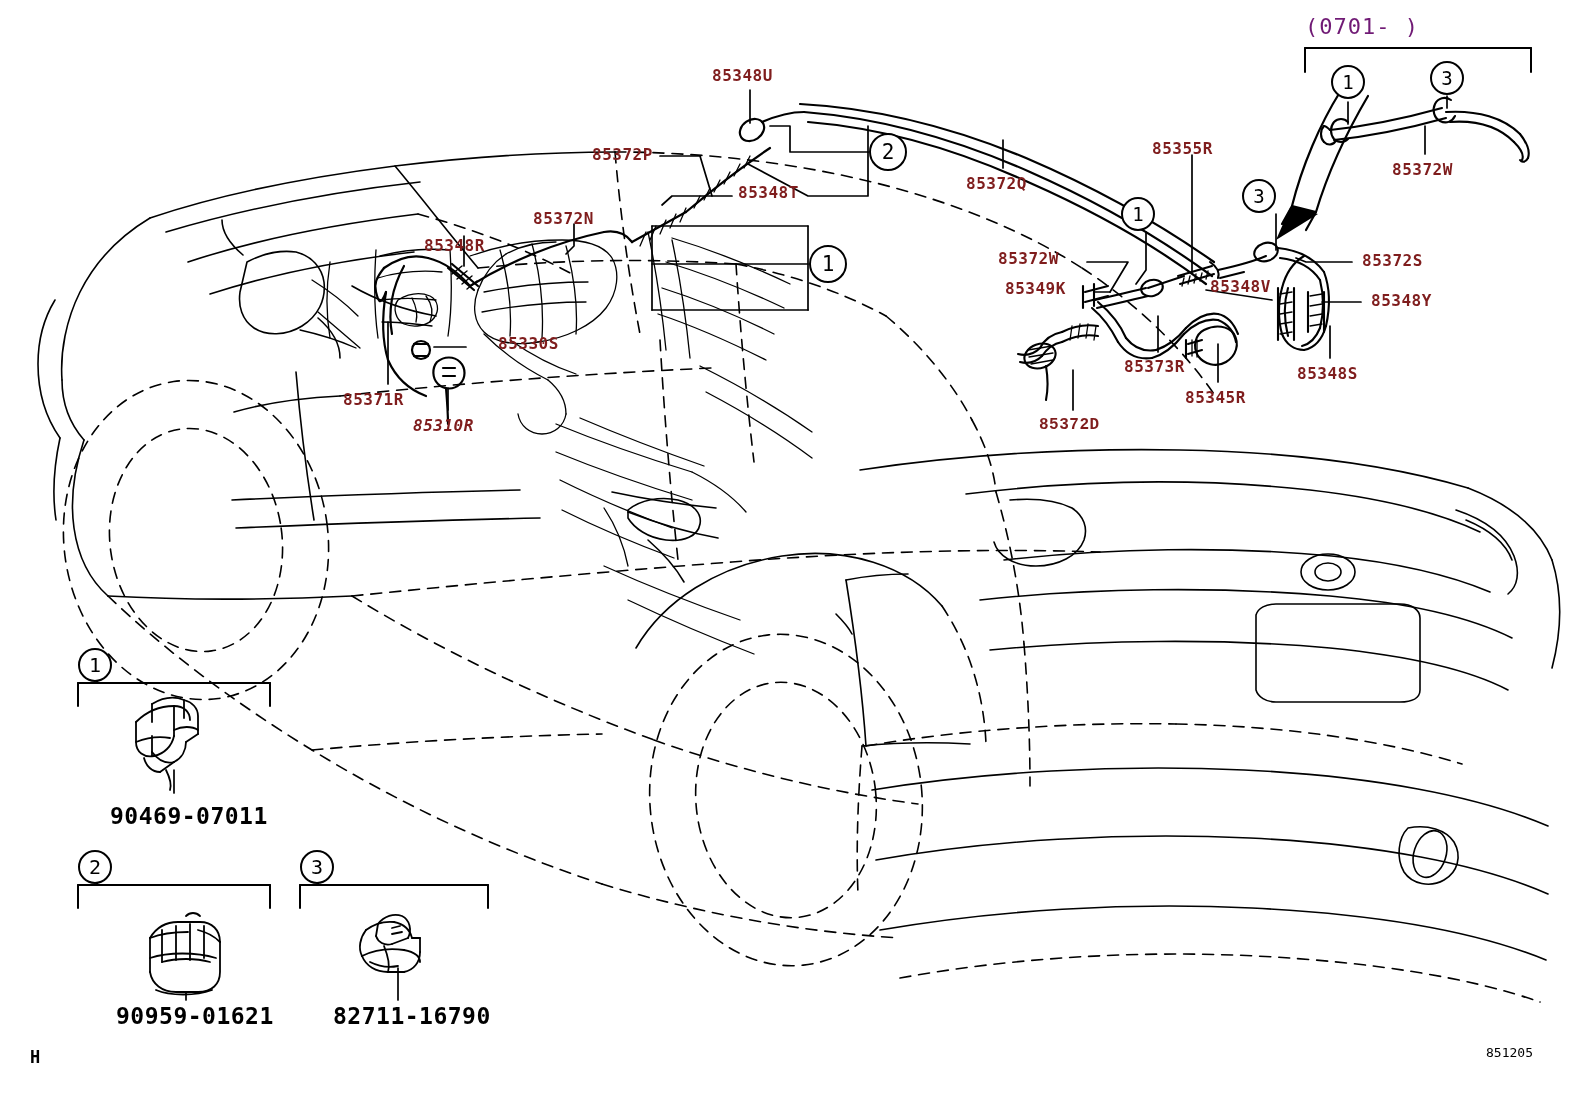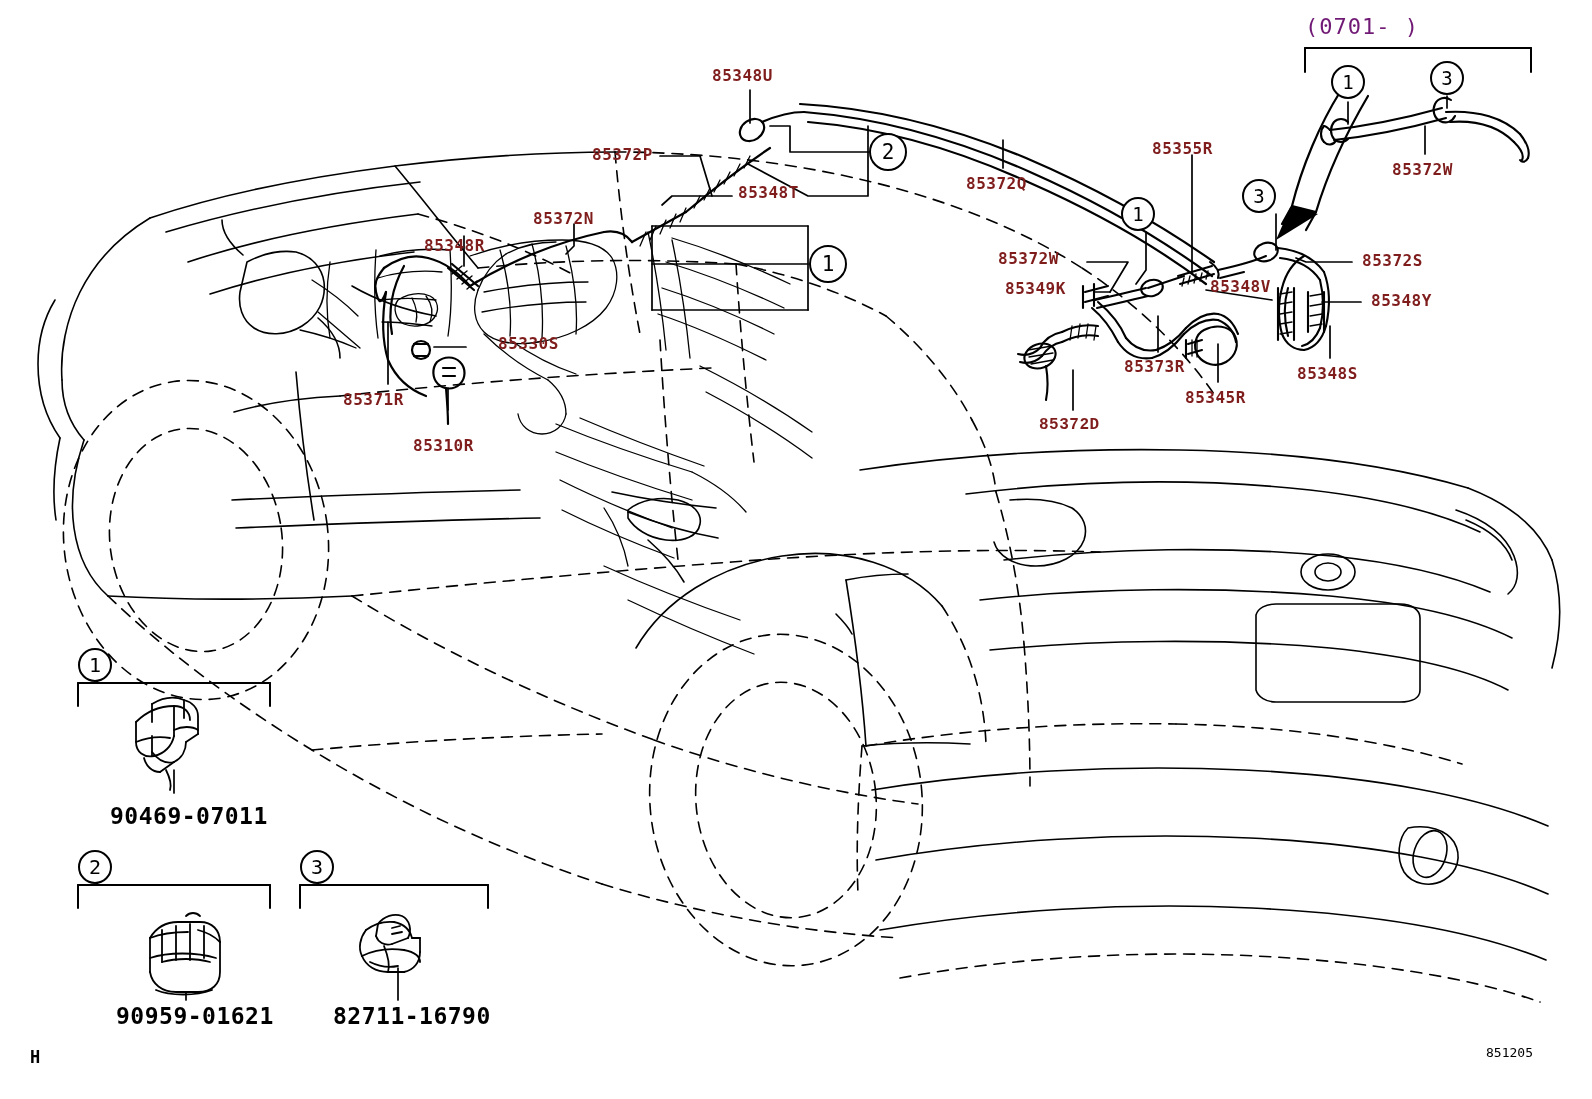--- a/index.html
+++ b/index.html
@@ -563,21 +563,21 @@
     </g>
   </svg>
 
   <div class="lbl" style="left:712px;top:68px;">85348U</div>
   <div class="lbl" style="left:592px;top:147px;">85372P</div>
   <div class="lbl" style="left:738px;top:185px;">85348T</div>
   <div class="lbl" style="left:424px;top:238px;">85348R</div>
   <div class="lbl" style="left:533px;top:211px;">85372N</div>
   <div class="lbl" style="left:498px;top:336px;">85330S</div>
   <div class="lbl" style="left:343px;top:392px;">85371R</div>
-  <div class="lbl" style="left:413px;top:438px;">85310R</div>
+  <div class="lbl" style="left:413px;top:418px;font-style:italic;">85310R</div>
   <div class="lbl" style="left:966px;top:176px;">85372Q</div>
   <div class="lbl" style="left:1152px;top:141px;">85355R</div>
   <div class="lbl" style="left:998px;top:251px;">85372W</div>
   <div class="lbl" style="left:1005px;top:281px;">85349K</div>
   <div class="lbl" style="left:1210px;top:279px;">85348V</div>
   <div class="lbl" style="left:1362px;top:253px;">85372S</div>
   <div class="lbl" style="left:1371px;top:293px;">85348Y</div>
   <div class="lbl" style="left:1124px;top:359px;">85373R</div>
   <div class="lbl" style="left:1185px;top:390px;">85345R</div>
   <div class="lbl" style="left:1297px;top:366px;">85348S</div>

